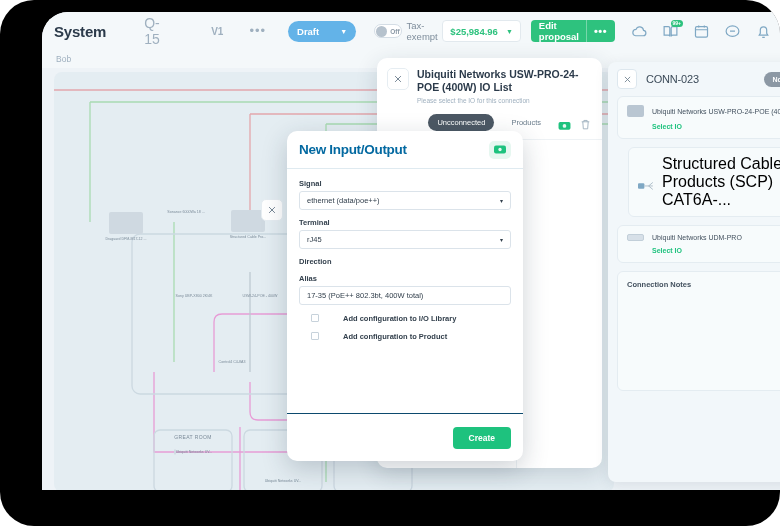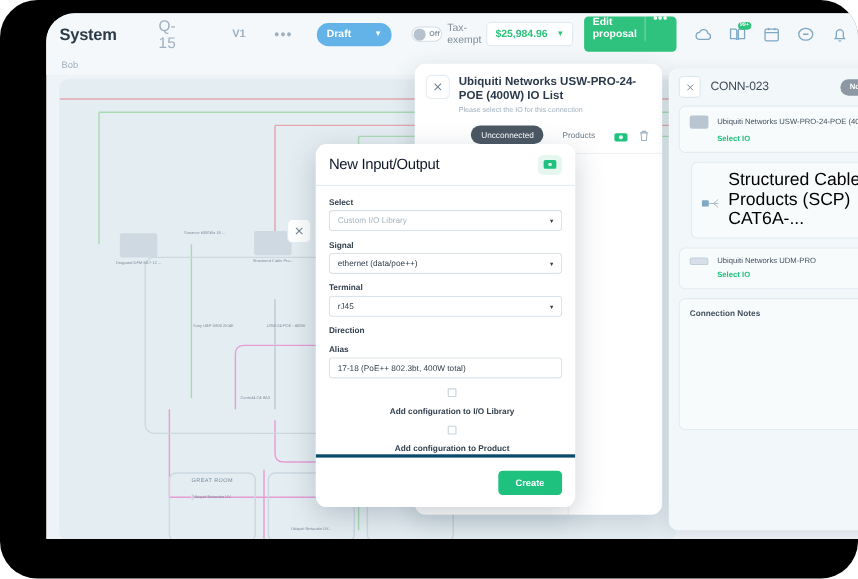--- a/index.html
+++ b/index.html
@@ -64,23 +64,23 @@
   .toggle-label { font-size: 9.5px; color: #7f8e9c; }
 
   .hdr-spacer { flex: 1; }
   .price-pill {
     height: 22px; border: 1px solid #e2e9ee; border-radius: 4px; background: #fff;
     display: flex; align-items: center; gap: 8px; padding: 0 7px;
     font-size: 9.5px; font-weight: bold; color: #2ec27e;
   }
   .price-pill .caret { color: #2ec27e; font-size: 7px; }
   .edit-btn {
-    margin-left: 10px; height: 32px;
+    margin-left: 10px; height: 22px;
     background: #2ec27e; border-radius: 4px; color: #fff;
-    display: flex; align-items: flex-start;
+    display: flex; align-items: center;
     font-size: 9.5px; font-weight: bold;
     padding: 0 8px;
   }
   .edit-btn .sep { width: 1px; height: 22px; background: rgba(255,255,255,.35); margin: 0 7px; }
   .edit-btn .dots { font-size: 11px; line-height: 4px; letter-spacing: .5px;}
   .hdr-icons { display: flex; align-items: center; gap: 14px; margin-left: 16px; margin-right: 8px; }
   .hdr-icon { position: relative; width: 17px; height: 17px; color: #7fa8c4; }
   .hdr-icon svg { width: 17px; height: 17px; display: block; }
   .badge-dot {
     position: absolute; right: -4px; top: -3px;
@@ -175,42 +175,42 @@
     width: 236px; height: 330px;
     background: #fff; border-radius: 10px;
     box-shadow: 0 8px 26px rgba(30,50,70,.22);
     overflow: hidden;
     display: flex; flex-direction: column;
   }
   .nio-head {
     height: 38px; display: flex; align-items: center; justify-content: space-between;
     padding: 0 12px; border-bottom: 1px solid #dfeaf0;
   }
-  .nio-title { font-size: 13.5px; font-weight: normal; color: #0f172a; letter-spacing: -.3px; }
+  .nio-title { font-size: 13.5px; font-weight: bold; color: #0369a1; letter-spacing: -.3px; }
   .nio-badge {
     width: 22px; height: 18px; border-radius: 5px; background: #e6f7f0;
     display: flex; align-items: center; justify-content: center;
   }
   .nio-badge svg { width: 12px; height: 9px; }
   .nio-body { flex: 1; padding: 10px 12px 0 12px; overflow: hidden; }
   .fld { margin-bottom: 8px; }
   .fld label { display: block; font-size: 7.5px; font-weight: bold; color: #33404d; margin-bottom: 3px; }
   .ctrl {
     height: 19px; border: 1px solid #dbe3ea; border-radius: 3px;
     display: flex; align-items: center; justify-content: space-between;
     padding: 0 7px; background: #fff;
     font-size: 7.5px; color: #33404d;
   }
   .ctrl.placeholder { color: #a9b6c2; }
   .ctrl .caret { color: #33404d; font-size: 6px; }
-  .cb-row { display: flex; align-items: center; gap: 8px; margin: 9px 0 0 12px; flex-direction: column; }
+  .cb-row { display: flex; align-items: flex-start; gap: 24px; margin: 9px 0 0 12px; }
   .cb { width: 8px; height: 8px; border: 1px solid #c7d2db; border-radius: 1px; background: #fff; flex: none; }
   .cb-row span { font-size: 7.5px; font-weight: bold; color: #33404d; }
   .nio-foot {
-    height: 48px; border-top: 3px solid #0c4a6e;
+    height: 48px; border-top: 1px solid #0c4a6e;
     display: flex; align-items: center; justify-content: flex-end;
     padding-right: 12px;
   }
   .create-btn {
     background: #1ec27e; color: #fff; font-size: 8.5px; font-weight: bold;
     border-radius: 4px; padding: 6px 16px;
   }
 
   
   .conn-panel {
@@ -453,27 +453,20 @@
         <span class="nio-title">New Input/Output</span>
         <span class="nio-badge">
           <svg viewBox="0 0 24 16" fill="#1ec27e">
               <rect x="0" y="0" width="24" height="16" rx="4"></rect>
               <circle cx="12" cy="8" r="3.3" fill="#e6f7f0"></circle>
             </svg>
         </span>
       </div>
       <div class="nio-body">
 
-        <div class="fld">
-          <label>Select</label>
-          <div class="ctrl placeholder">
-            <span>Custom I/O Library</span>
-            <span class="caret">▾</span>
-          </div>
-        </div>
 
         <div class="fld">
           <label>Signal</label>
           <div class="ctrl">
             <span>ethernet (data/poe++)</span>
             <span class="caret">▾</span>
           </div>
         </div>
 
         <div class="fld">
@@ -484,21 +477,21 @@
           </div>
         </div>
 
         <div class="fld">
           <label>Direction</label>
         </div>
 
         <div class="fld">
           <label>Alias</label>
           <div class="ctrl">
-            <span>17-18 (PoE++ 802.3bt, 400W total)</span>
+            <span>17-35 (PoE++ 802.3bt, 400W total)</span>
           </div>
         </div>
 
         <div class="cb-row">
           <span class="cb"></span>
           <span>Add configuration to I/O Library</span>
         </div>
         <div class="cb-row">
           <span class="cb"></span>
           <span>Add configuration to Product</span>

